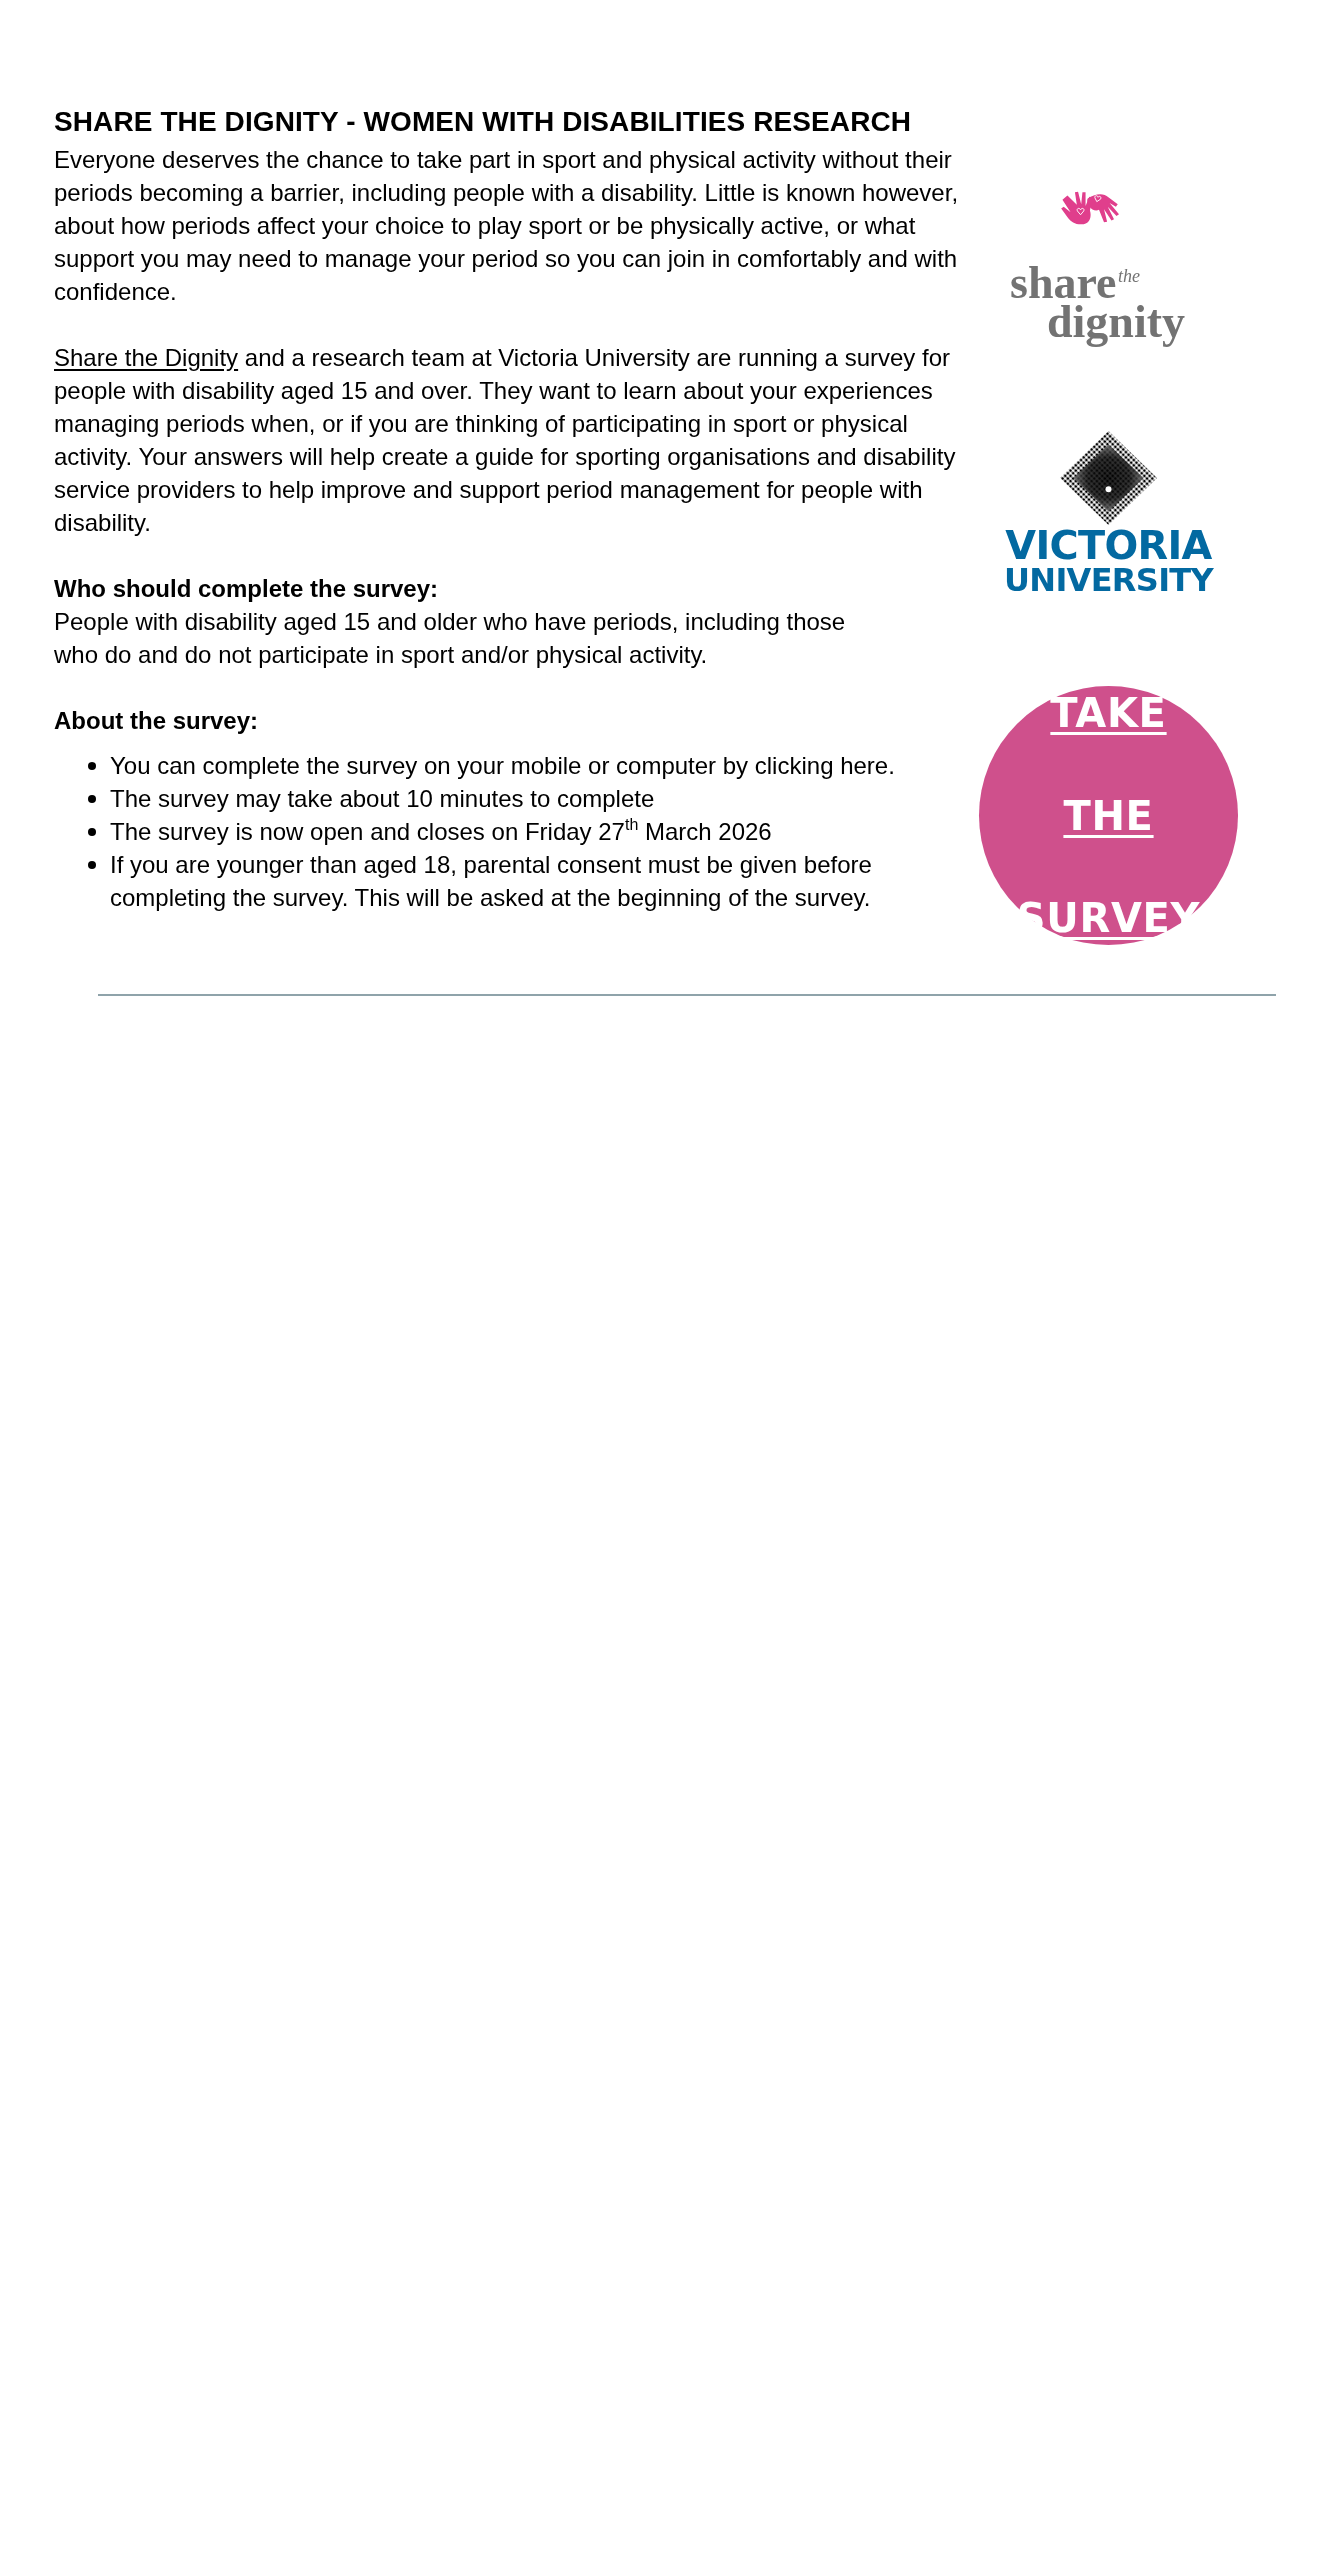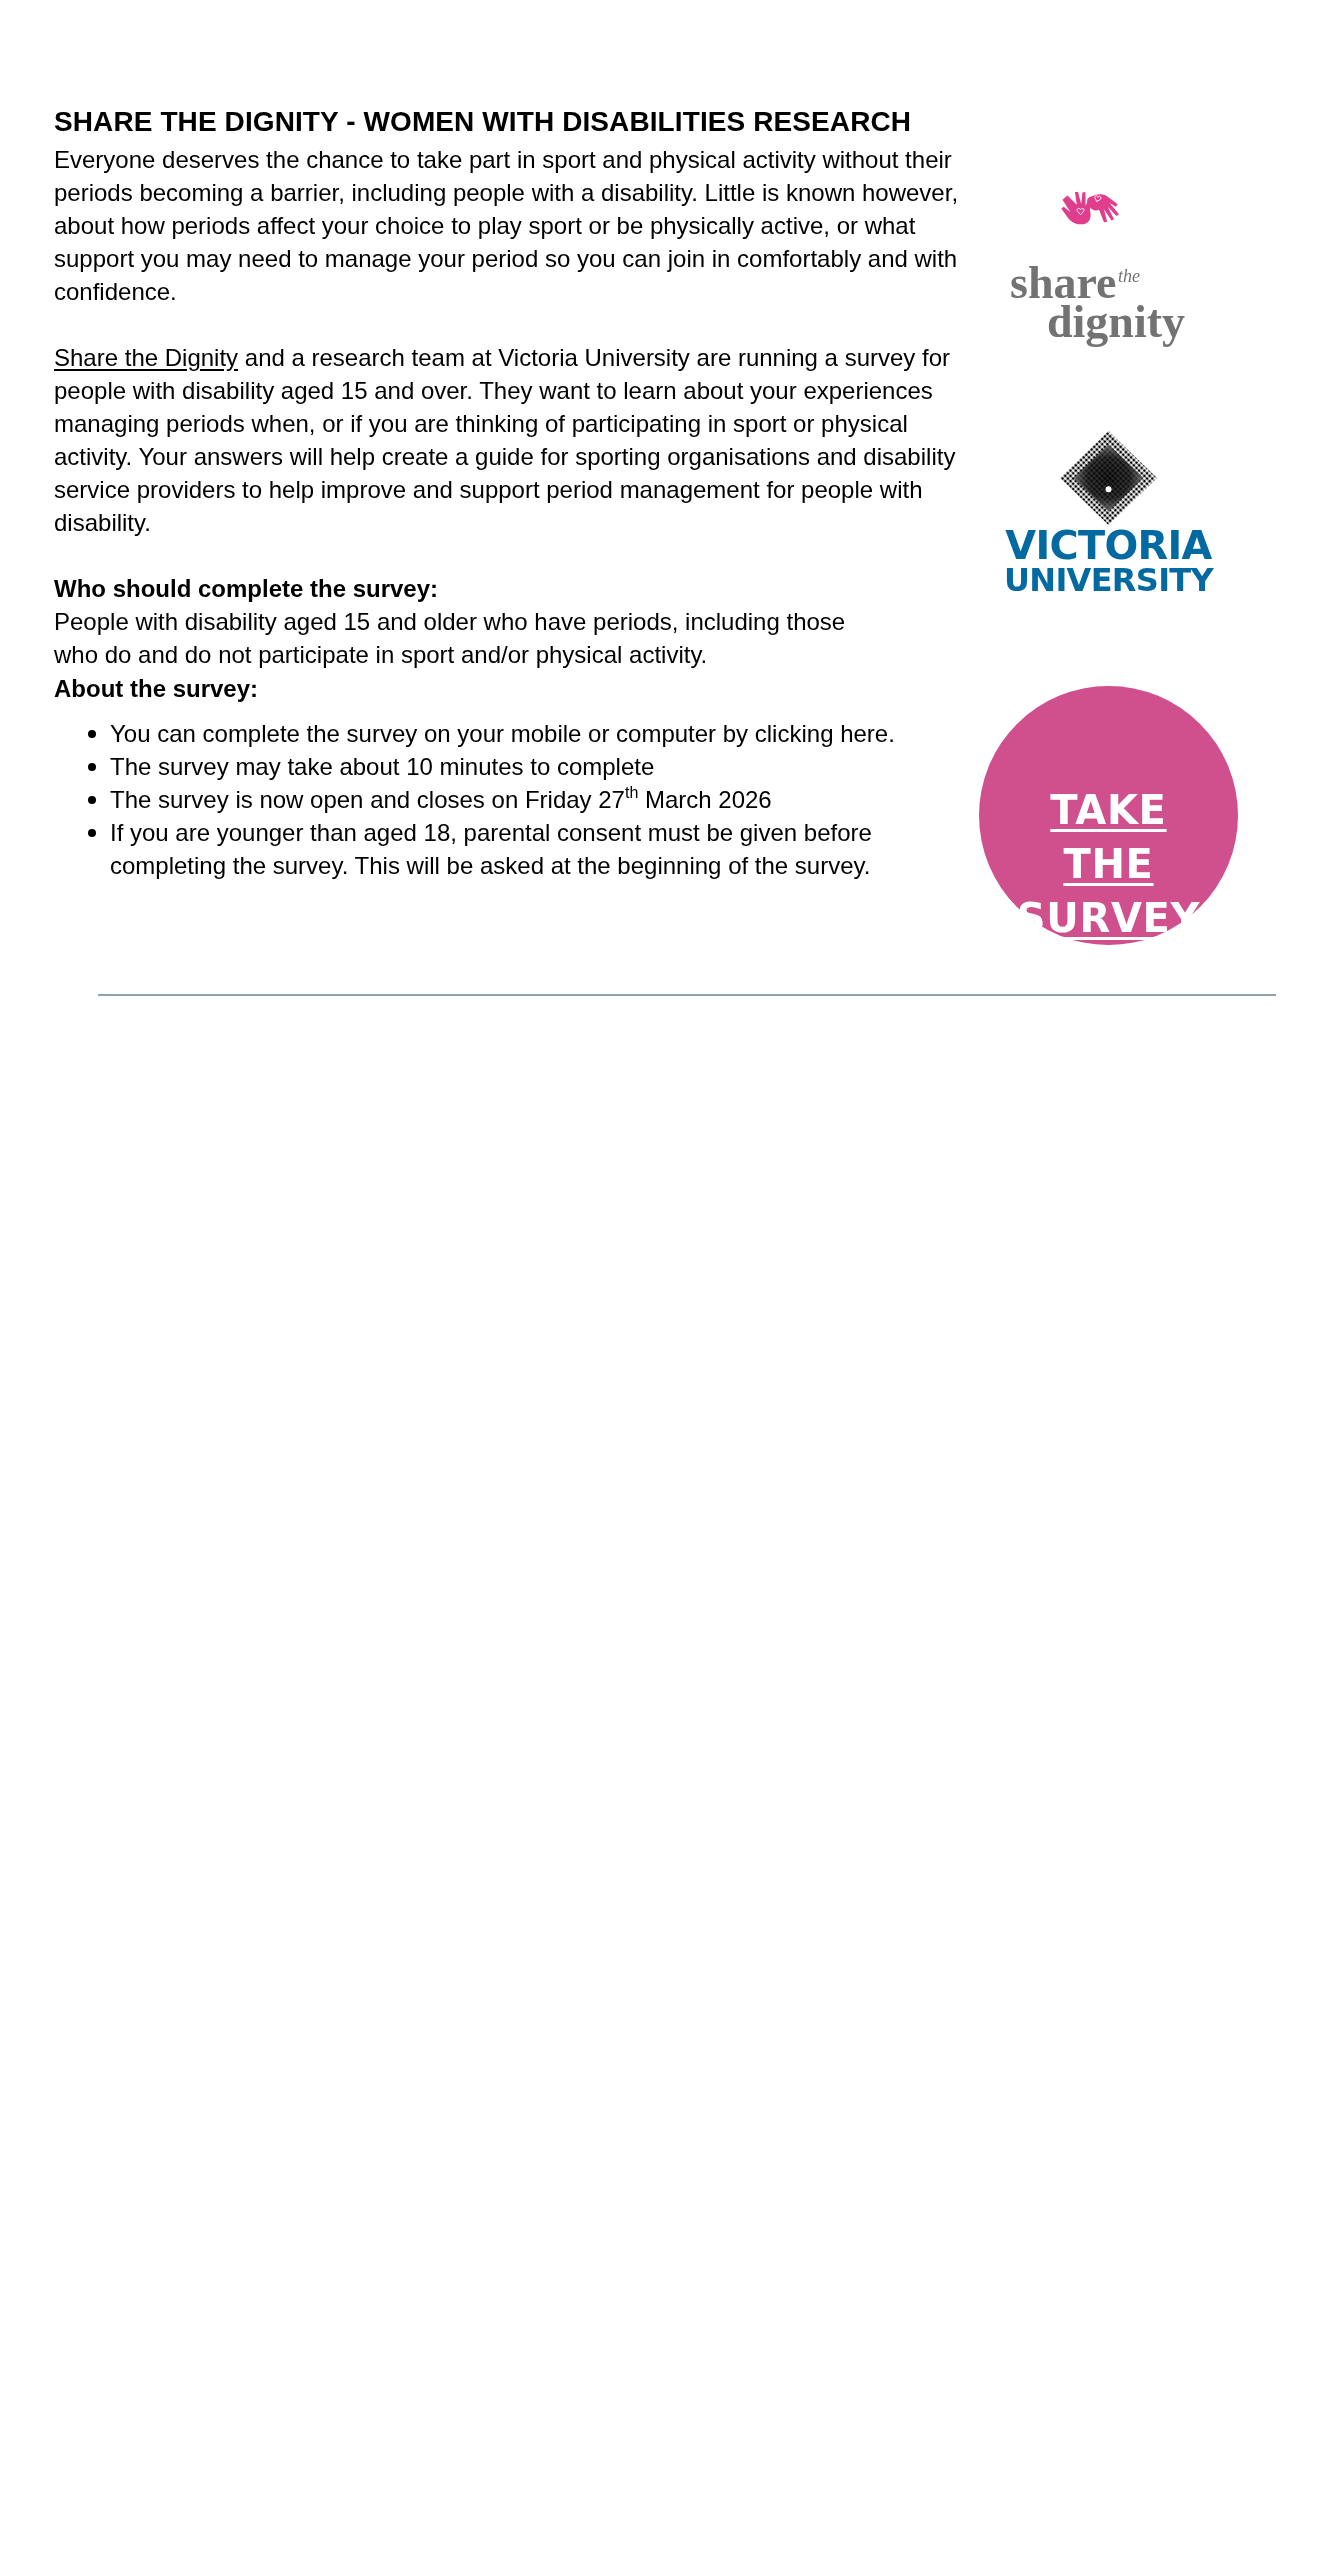--- a/index.html
+++ b/index.html
@@ -15,21 +15,21 @@
   .heading {
     position: absolute; left: 54px; top: 86px;
     font-size: 28px; font-weight: bold; line-height: 33px; white-space: nowrap;
     letter-spacing: 0.1px;
   }
   .p1 { top: 143px; width: 906px; }
   .p2 { top: 341px; width: 906px; }
   .p3 { top: 572px; width: 886px; overflow: hidden; }
   .p3 .clip-line { white-space: nowrap; overflow: hidden; width: 886px; display: block; }
   .section-title { font-weight: bold; display: block; }
-  .p4 { top: 672px; width: 886px; }
+  .p4 { top: 704px; width: 886px; }
   ul.bullets { margin: 12px; padding: 0; list-style: none; }
   ul.bullets li { position: relative; padding-left: 44px; }
   ul.bullets li .dot {
     position: absolute; left: 21.6px; top: 12.7px;
     width: 8.2px; height: 8.2px; border-radius: 50%; background: #000;
   }
   .link-underline { text-decoration: underline; text-underline-offset: 3px; color: #000; cursor: pointer; }
   sup.ord { font-size: 16px; line-height: 0; vertical-align: 9.7px; }
   .rule {
     position: absolute; left: 98px; top: 994px; width: 1178px; height: 1.5px;
@@ -49,21 +49,21 @@
   .vu-word {
     position: absolute; left: 991px; top: 529px; width: 235px; text-align: center;
     font-family: "DejaVu Sans", "Liberation Sans", sans-serif; font-weight: bold;
     color: #0369a1; line-height: 34px;
   }
   .vu-word .v1 { display: block; font-size: 39px; letter-spacing: -0.7px; transform: scaleX(1.02); }
   .vu-word .v2 { display: block; font-size: 32px; letter-spacing: -0.7px; }
   .survey-btn {
     position: absolute; left: 979px; top: 686px; width: 259px; height: 259px;
     border-radius: 50%; background: #cf508c; cursor: pointer;
-    display: flex; flex-direction: column; align-items: center; justify-content: flex-end;
+    display: flex; flex-direction: column; align-items: center; justify-content: space-between;
   }
   .survey-btn span {
     display: block; color: #ffffff; font-family: "DejaVu Sans", "Liberation Sans", sans-serif;
     font-weight: bold; font-size: 40px; line-height: 54px; letter-spacing: 0.7px;
     text-decoration: underline; text-decoration-thickness: 3px; text-underline-offset: 4.5px;
   }
 </style>
 </head>
 <body>
 

